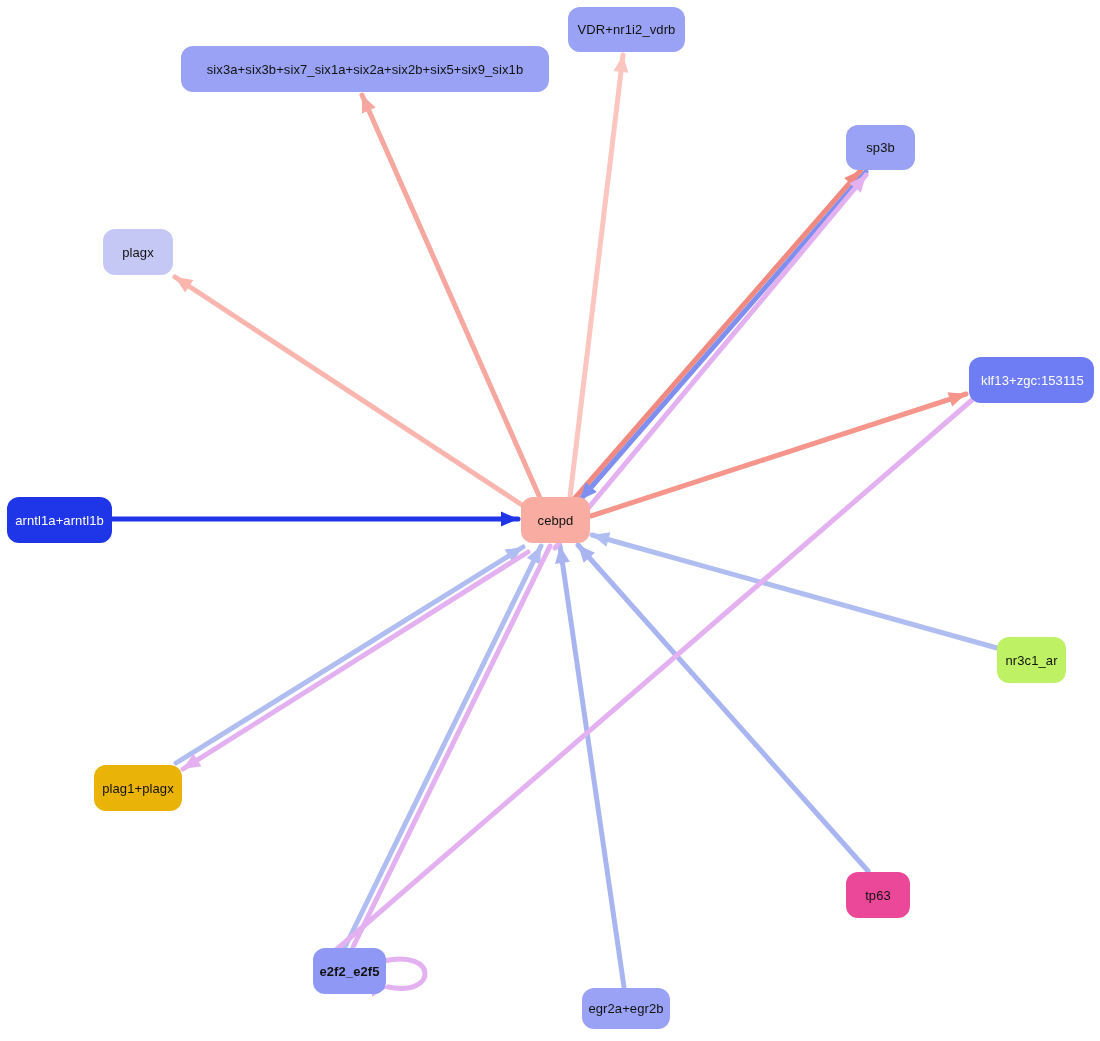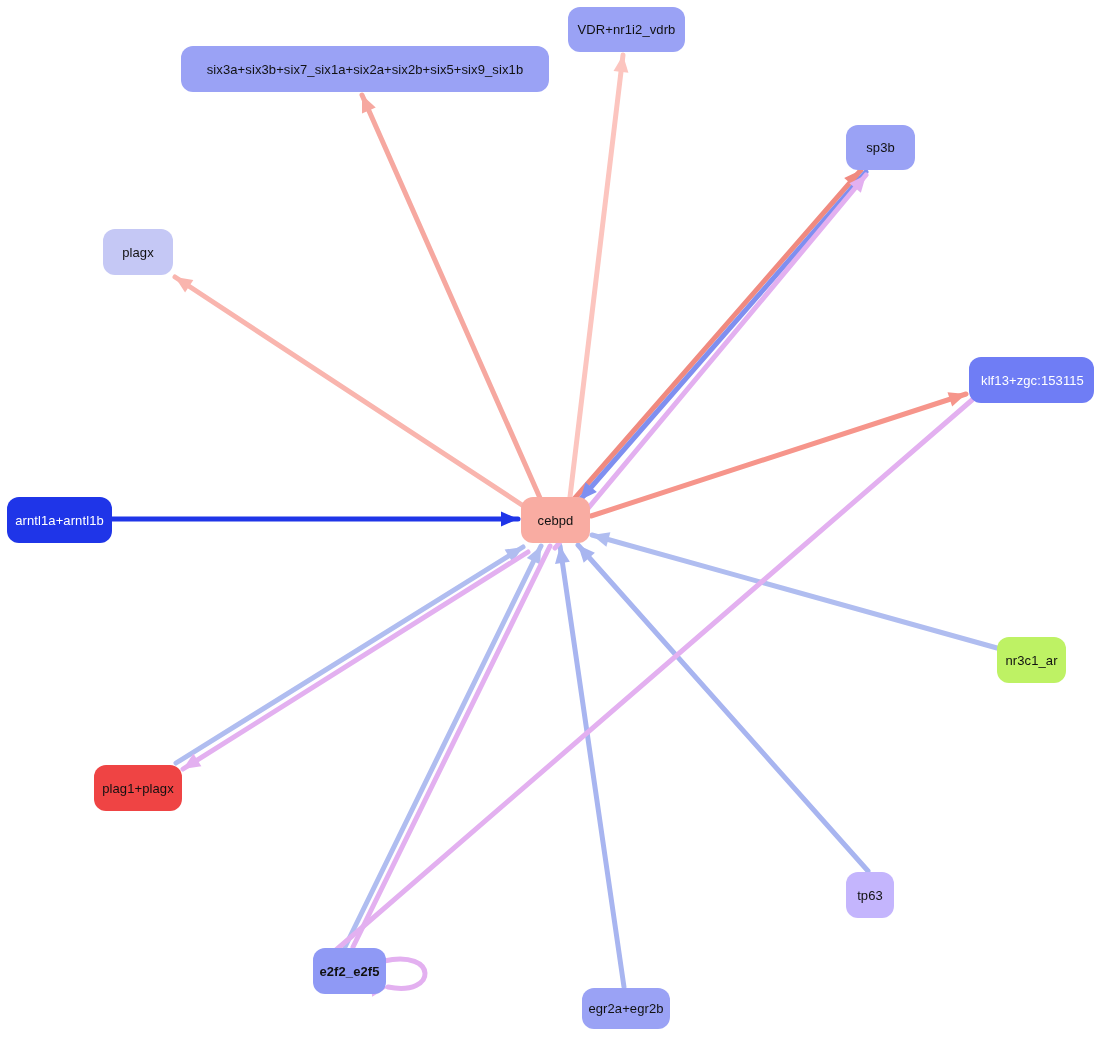--- a/index.html
+++ b/index.html
@@ -136,24 +136,24 @@
     </div>
     <div class="node" style="left: 7px; top: 497px; width: 105px; height: 46px; background: rgb(31, 53, 232); color: rgb(255, 255, 255);">
       <span class="node-label">arntl1a+arntl1b</span>
     </div>
     <div class="node hub" style="left: 521px; top: 497px; width: 69px; height: 46px; background: rgb(249, 172, 162); color: rgb(17, 17, 17);">
       <span class="node-label">cebpd</span>
     </div>
     <div class="node" style="left: 997px; top: 637px; width: 69px; height: 46px; background: #bef264; color: rgb(17, 17, 17);">
       <span class="node-label">nr3c1_ar</span>
     </div>
-    <div class="node" style="left: 94px; top: 765px; width: 88px; height: 46px; background: #ef4444; color: rgb(17, 17, 17);">
+    <div class="node" style="left: 94px; top: 765px; width: 88px; height: 46px; background: #eab308; color: rgb(17, 17, 17);">
       <span class="node-label">plag1+plagx</span>
     </div>
-    <div class="node" style="left: 846px; top: 872px; width: 48px; height: 46px; background: #c4b5fd; color: rgb(17, 17, 17);">
+    <div class="node" style="left: 846px; top: 872px; width: 64px; height: 46px; background: #ec4899; color: rgb(17, 17, 17);">
       <span class="node-label">tp63</span>
     </div>
     <div class="node" style="left: 313px; top: 948px; width: 73px; height: 46px; background: rgb(143, 153, 245); color: rgb(17, 17, 17); font-weight: bold;">
       <span class="node-label">e2f2_e2f5</span>
     </div>
     <div class="node" style="left: 582px; top: 988px; width: 88px; height: 41px; background: rgb(154, 162, 245); color: rgb(17, 17, 17);">
       <span class="node-label">egr2a+egr2b</span>
     </div>
   </div>
 

